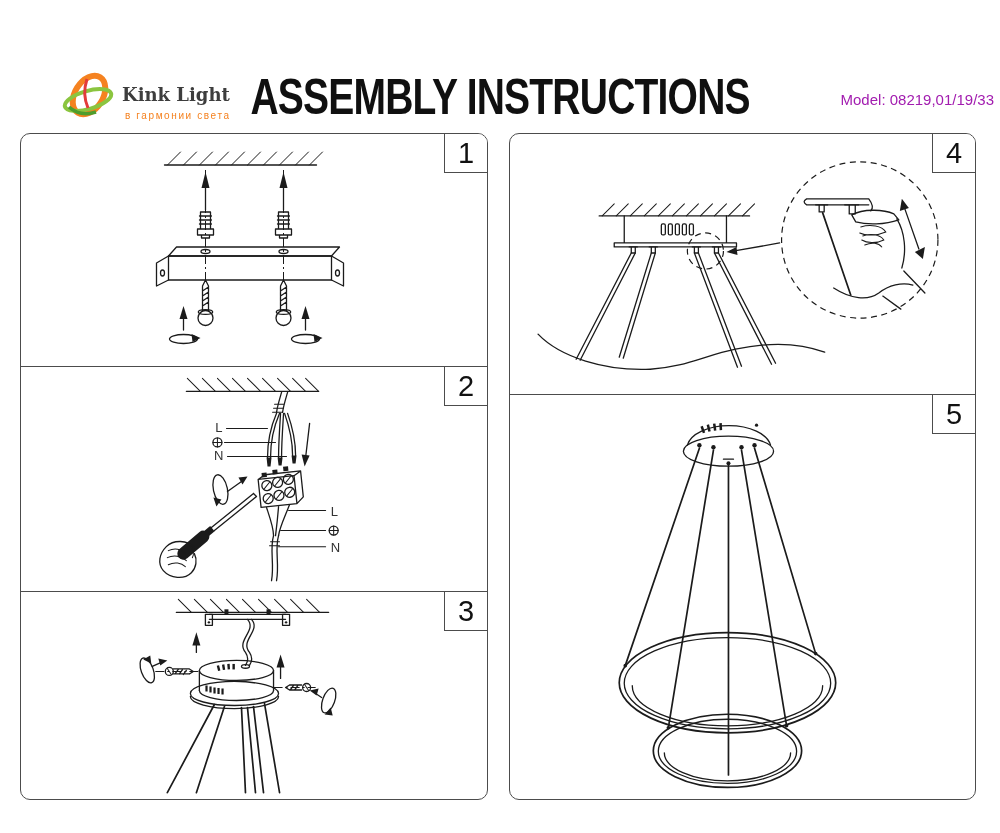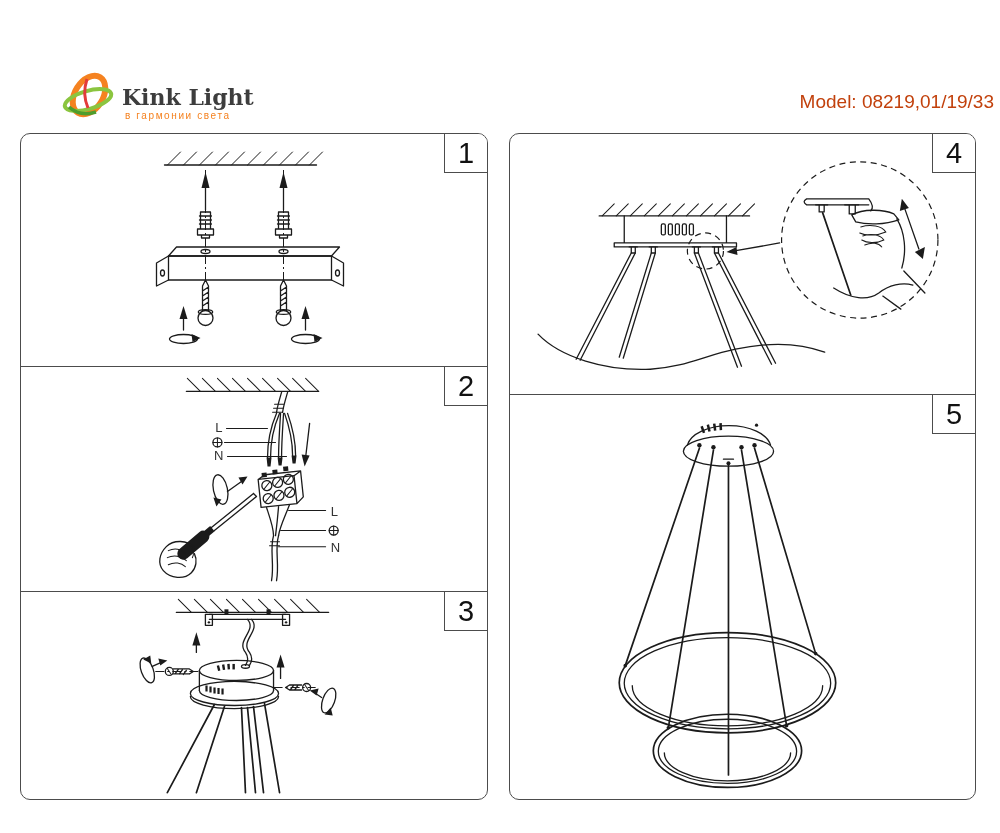--- a/index.html
+++ b/index.html
@@ -2,27 +2,27 @@
 <html><head>
 <meta charset="utf-8">
 <style>
   html,body{margin:0;padding:0;background:#e8e8e8;}
   .page{position:relative;width:1000px;height:833px;background:#ffffff;
         font-family:"Liberation Sans",sans-serif;overflow:hidden;}
   
   .logo-wrap{position:absolute;left:62px;top:64px;width:220px;height:64px;}
   .logo-swirl{position:absolute;left:0;top:2px;}
   .brand-name{position:absolute;left:60px;top:20px;font-family:"DejaVu Serif",serif;
-              font-weight:bold;font-size:22px;color:#3d3d3d;white-space:nowrap;}
+              font-weight:bold;font-size:18px;color:#3d3d3d;white-space:nowrap;}
   .brand-tagline{position:absolute;left:63px;top:46px;font-size:10px;color:#f58220;
               letter-spacing:1.6px;white-space:nowrap;}
   .title-row{position:absolute;left:0;top:68px;width:1000px;text-align:center;}
   .title-row span{display:inline-block;transform:scaleX(0.78);transform-origin:center;
               font-size:50px;font-weight:bold;letter-spacing:-1px;color:#101010;white-space:nowrap;}
-  .model-no{position:absolute;right:6px;top:91px;font-size:19px;color:#c2410c;}
+  .model-no{position:absolute;right:6px;top:91px;font-size:15px;color:#a21caf;}
   
   .col{position:absolute;border:1.5px solid #4c4c4c;border-radius:10px;background:#fff;
        overflow:hidden;box-sizing:border-box;}
   .col-left{left:20px;top:133px;width:468px;height:667px;}
   .col-right{left:509px;top:133px;width:467px;height:667px;}
   .sect{position:relative;width:100%;box-sizing:border-box;}
   .sect + .sect{border-top:1.5px solid #4c4c4c;}
   .badge{position:absolute;top:0;right:0;width:42px;height:38px;
          border-left:1.5px solid #4c4c4c;border-bottom:1.5px solid #4c4c4c;
          display:flex;align-items:center;justify-content:center;
@@ -46,20 +46,23 @@
     <svg class="logo-swirl" width="56" height="60" viewBox="0 0 56 60">
       <ellipse cx="27" cy="29" rx="14" ry="21" transform="rotate(32 27 29)" fill="none" stroke="#f58220" stroke-width="6"></ellipse>
       <ellipse cx="26" cy="34" rx="24" ry="9" transform="rotate(-16 26 34)" fill="none" stroke="#8bc53f" stroke-width="4"></ellipse>
       <path d="M25 13 q-5 15 1 29" fill="none" stroke="#e23b3a" stroke-width="3"></path>
       <path d="M7 41 q11 10 27 5" fill="none" stroke="#4e9d2d" stroke-width="3.5"></path>
     </svg>
     <div class="brand-name">Kink Light</div>
     <div class="brand-tagline">в гармонии света</div>
   </div>
 
+  <div class="title-row">
+    <span>ASSEMBLY INSTRUCTIONS</span>
+  </div>
 
   <div class="model-no">Model: 08219,01/19/33</div>
 
   <div class="col col-left">
 
     <div class="sect" style="height:232px;">
       <div class="badge">
         <span>1</span>
       </div>
       <svg class="art" viewBox="0 0 465 232">

